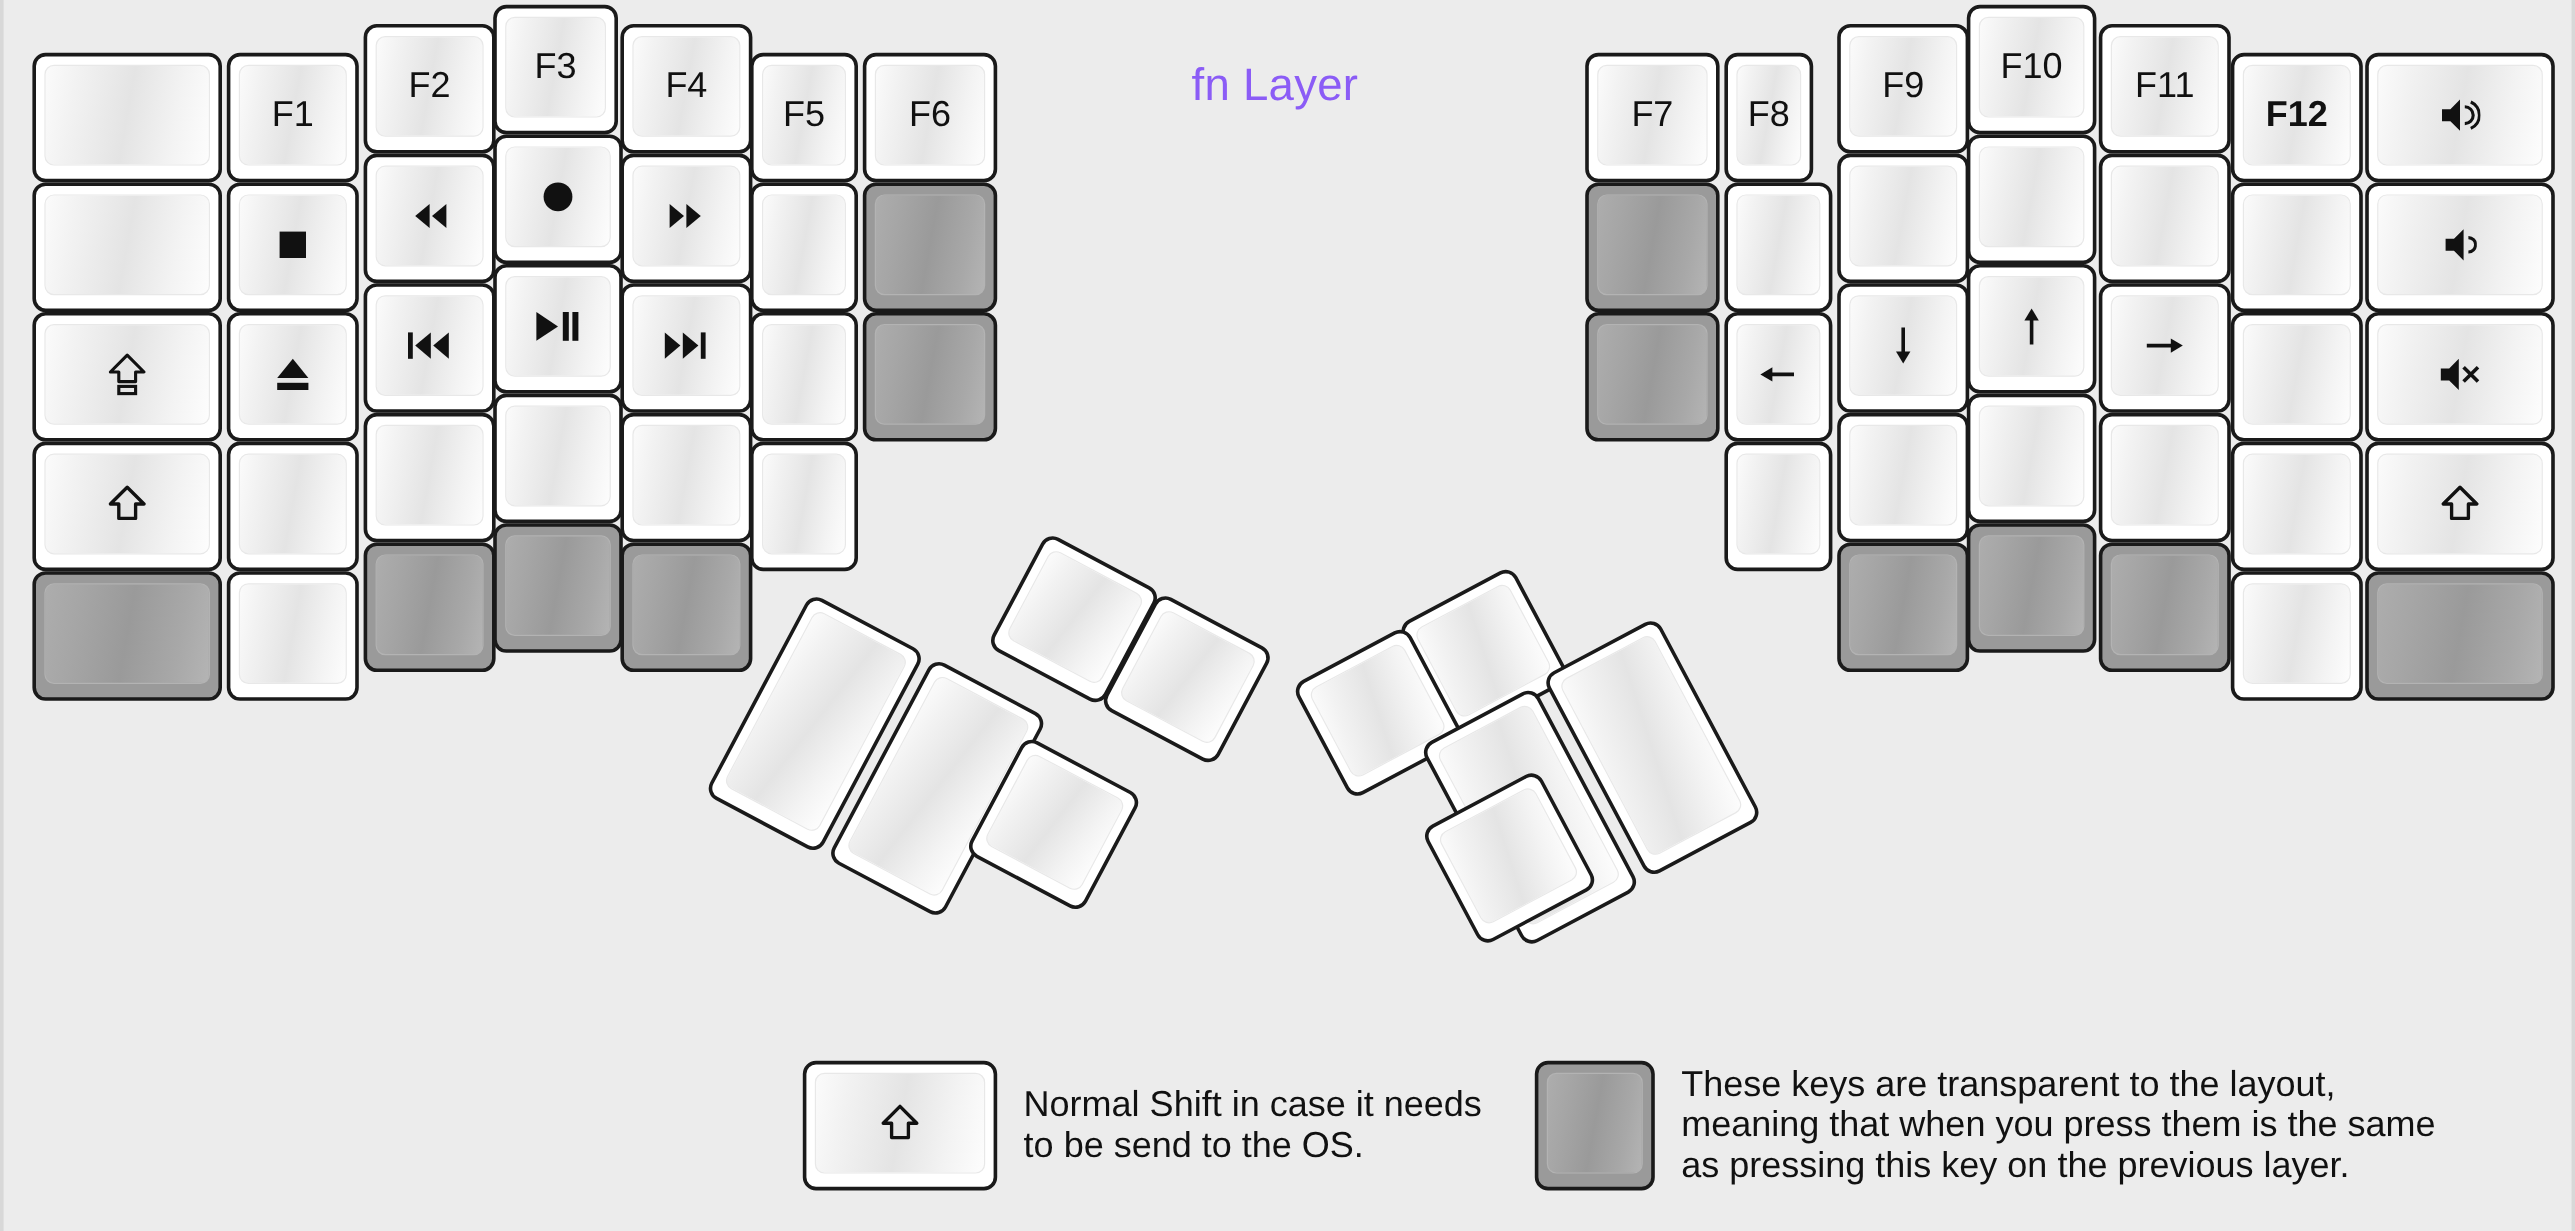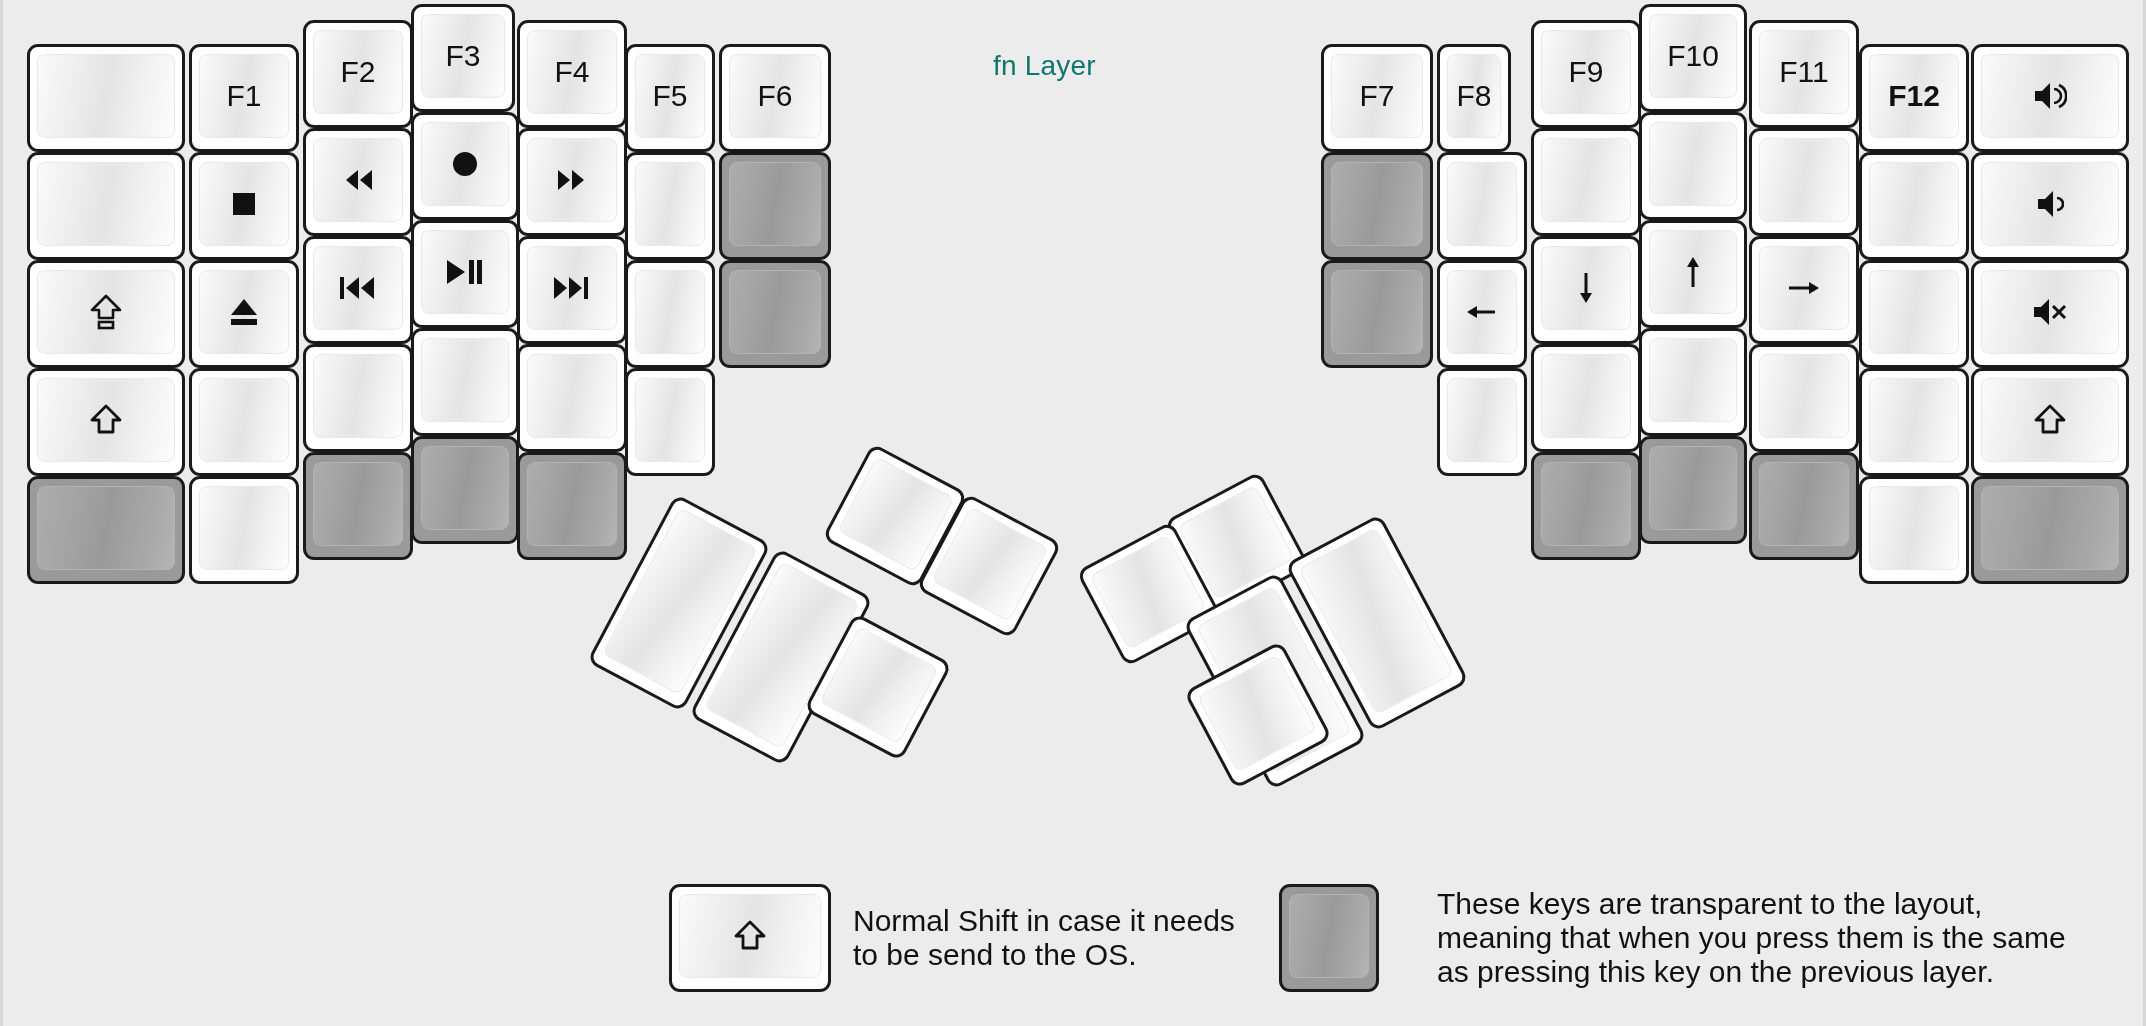--- a/index.html
+++ b/index.html
@@ -48,21 +48,21 @@
   }
   .lbl.glyph{font-size:30px;}
 
   
   .gsvg{display:block}
 
   
   #title{
     position:absolute;
     left:990px;top:50px;
-    font-size:28px;color:#0f766e;
+    font-size:38px;color:#8b5cf6;
     letter-spacing:0.2px;
     white-space:nowrap;
   }
 
   
   .legend-item{position:absolute;display:flex;align-items:center;}
   .legend-key{position:relative;flex:0 0 auto;}
   .legend-text{
     margin-left:22px;
     font-size:30px;
@@ -470,21 +470,21 @@
                 <path d="M16 2 L30 16 L23 16 L23 28 L9 28 L9 16 L2 16 Z" fill="none" stroke="#111" stroke-width="2.8" stroke-linejoin="round"></path>
               </svg>
             </span>
           </div>
         </div>
       </div>
     <div class="legend-text">Normal Shift in case it needs
 to be send to the OS.</div>
   </div>
 
-  <div class="legend-item" id="legend-2" style="left:1276px;top:884px;gap:36px;">
+  <div class="legend-item" id="legend-2" style="left:1276px;top:884px;">
     <div class="legend-key">
         <div class="key trans" style="position: relative; width: 100px; height: 108px;">
           <div class="cap"></div>
         </div>
       </div>
     <div class="legend-text">These keys are transparent to the layout,
 meaning that when you press them is the same
 as pressing this key on the previous layer.</div>
   </div>
 

